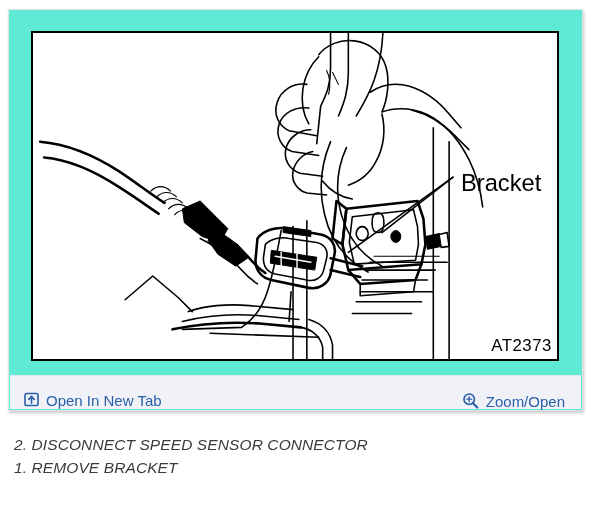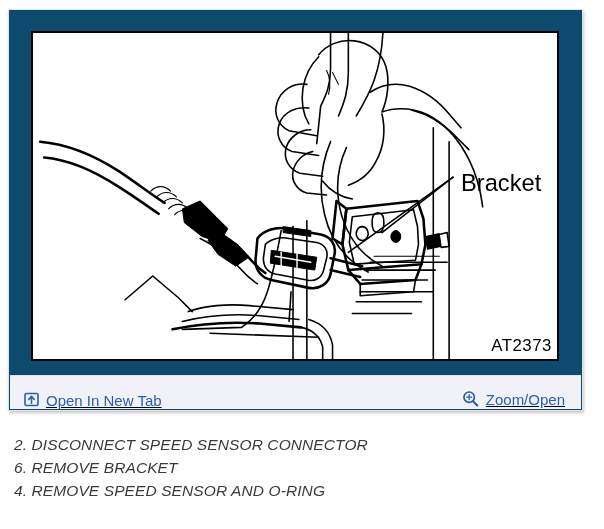--- a/index.html
+++ b/index.html
@@ -16,21 +16,21 @@
     position: relative;
   }
 
   
   #image-card {
     position: absolute;
     left: 8px;
     top: 9px;
     width: 575px;
     height: 402px;
-    background: #0c4a6e;
+    background: #5eead4;
     border: 1px solid #e2e2e2;
     box-shadow: 1px 2px 3px rgba(0,0,0,0.22);
     box-sizing: border-box;
   }
 
   
   #diagram-frame {
     position: absolute;
     left: 22px;
     top: 21px;
@@ -50,25 +50,24 @@
   
   #image-toolbar {
     position: absolute;
     left: 1px;
     right: 1px;
     bottom: 1px;
     height: 34px;
     background: #f1f2f7;
     border-top: 1px solid #e4e5ea;
     display: flex;
-    align-items: flex-end;
+    align-items: flex-start;
     justify-content: space-between;
-    padding: 0 16px 0 14px;
+    padding: 16px 16px 0 14px;
     box-sizing: border-box;
-    text-decoration: underline;
   }
   .tool-link {
     display: flex;
     align-items: center;
     gap: 7px;
     color: #2a5faa;
     font-size: 15px;
     cursor: pointer;
     text-decoration: none;
     line-height: 1;
@@ -267,15 +266,14 @@
           <path d="M7.2 4.7 L7.2 9.7 M4.7 7.2 L9.7 7.2" stroke="#2a5faa" stroke-width="1.3" stroke-linecap="round"></path>
         </svg>
       </span>
       <span class="tool-label">Zoom/Open</span>
     </a>
   </div>
 </div>
 
 <div id="steps-list">
   <div class="step-line">2. DISCONNECT SPEED SENSOR CONNECTOR</div>
-  <div class="step-line">6. REMOVE BRACKET</div>
-  <div class="step-line">4. REMOVE SPEED SENSOR AND O-RING</div>
+  <div class="step-line">1. REMOVE BRACKET</div>
 </div>
 
 </body></html>

